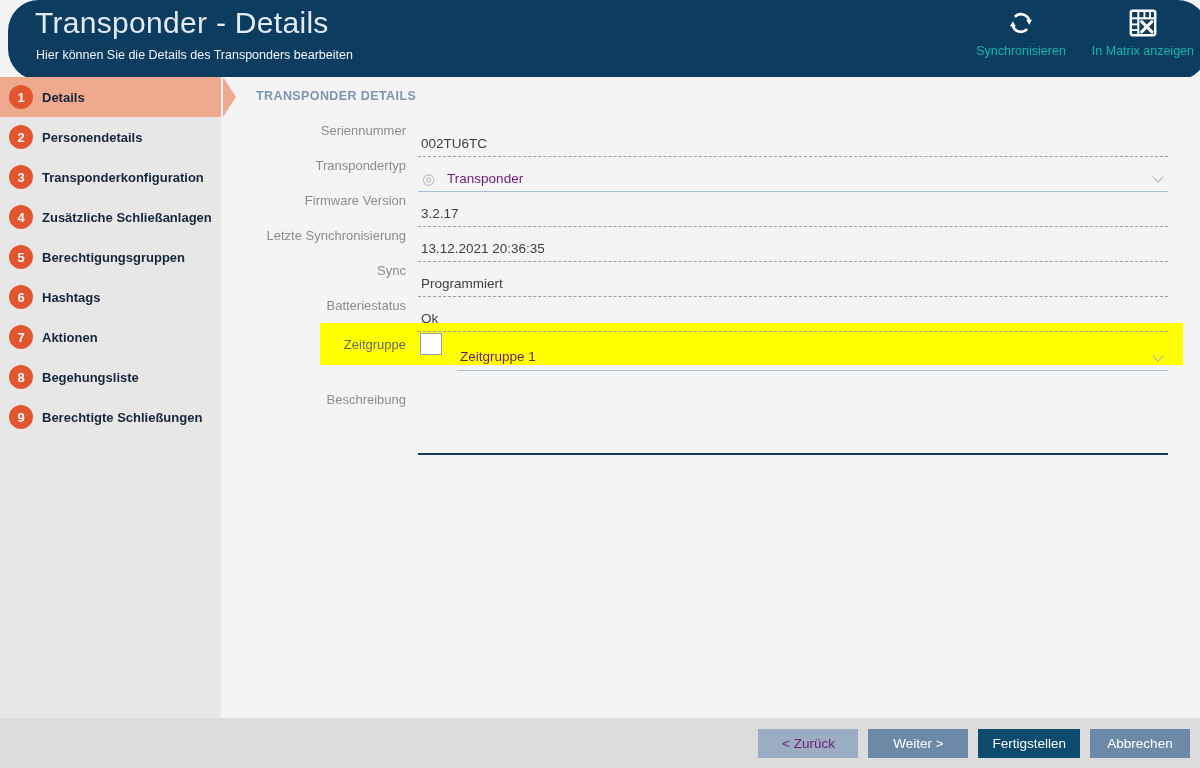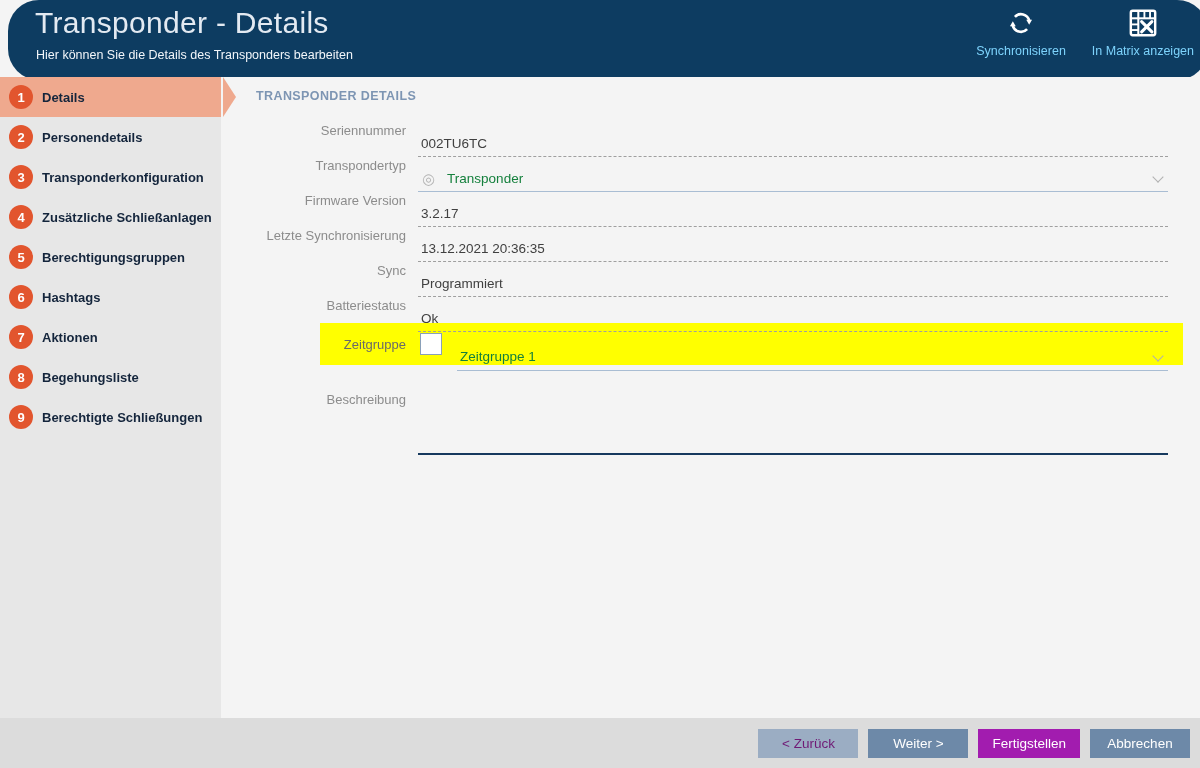--- a/index.html
+++ b/index.html
@@ -19,21 +19,21 @@
   }
   .header-sub{
     position:absolute;left:28px;top:48px;margin:0;
     font-size:12.5px;font-weight:400;color:#f2f6fa;
   }
   .header-actions{
     position:absolute;right:14px;top:8px;display:flex;gap:26px;
   }
   .h-action{
     display:flex;flex-direction:column;align-items:center;gap:2px;
-    cursor:pointer;color:#7dd3fc;
+    cursor:pointer;color:#14b8a6;
   }
   .h-action .lbl{font-size:12.5px;white-space:nowrap;}
   
   .sidebar{
     position:absolute;top:77px;left:0;width:223px;height:641px;
     background:#e7e7e7;
   }
   .side-item{
     position:relative;height:40px;display:flex;align-items:center;cursor:pointer;
   }
@@ -68,21 +68,21 @@
     flex:0 0 185px;text-align:right;font-size:13px;color:#8c8c8c;
     padding-right:0;white-space:nowrap;z-index:1;
   }
   .row .fval{
     flex:1;margin-left:12px;position:relative;height:26px;
     display:flex;align-items:center;font-size:13.5px;color:#404040;
     border-bottom:1px dashed #9f9f9f;z-index:1;margin-top:26px;
   }
   .row .fval.solid{border-bottom:1px solid #a9bdd3;}
   .row .fval .vtext{padding-left:3px;}
-  .row .fval.disabled .vtext{color:#15803d;}
+  .row .fval.disabled .vtext{color:#701a75;}
   .type-icon{color:#b5b5b5;font-size:15px;margin:0 9px 0 4px;line-height:1;}
   .chevron{
     position:absolute;right:6px;top:8px;width:7px;height:7px;
     border-right:1.6px solid #b0b0b0;border-bottom:1.6px solid #b0b0b0;
     transform:rotate(45deg);
   }
   
   .row.zeit{height:42px;}
   .row.zeit .highlight{
     position:absolute;left:99px;right:15px;top:0;bottom:0;
@@ -105,21 +105,21 @@
     position:absolute;left:0;top:718px;width:1200px;height:50px;
     background:#dcdcdc;display:flex;align-items:center;justify-content:flex-end;
     gap:10px;box-sizing:border-box;padding-right:10px;
   }
   .btn{
     min-width:100px;height:29px;border:none;font-size:13.5px;
     font-family:"Liberation Sans", sans-serif;cursor:pointer;padding:0 14px;
   }
   .btn.muted{background:#9badc3;color:#701a75;}
   .btn.blue{background:#6d89a8;color:#ffffff;}
-  .btn.orange{background:#a21caf;color:#ffffff;}
+  .btn.orange{background:#0c4a6e;color:#ffffff;}
 </style>
 </head>
 <body>
 
 <div class="header">
   <h1 class="header-title">Transponder - Details</h1>
   <p class="header-sub">Hier können Sie die Details des Transponders bearbeiten</p>
   <div class="header-actions">
     <div class="h-action">
       <span>

